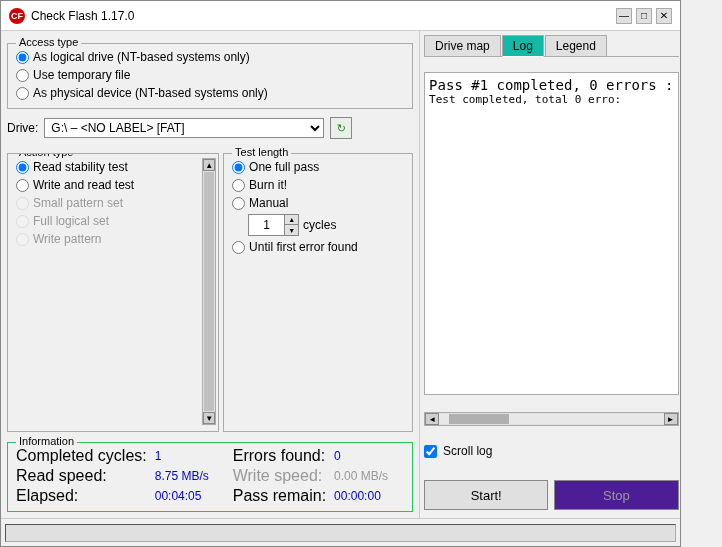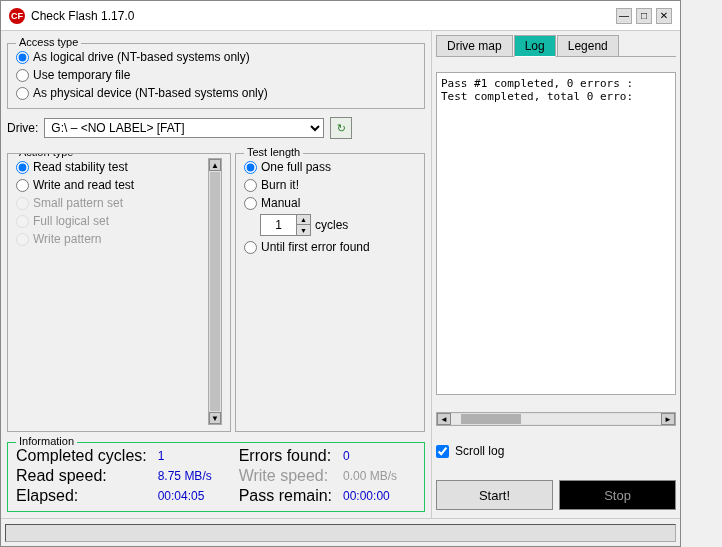--- a/index.html
+++ b/index.html
@@ -133,21 +133,21 @@
       color: #2a7a2a;
     }
     .bottom-panels {
       display: flex;
       gap: 4px;
       flex: 1;
     }
     .action-box {
       flex: 1;
       border: 1px solid #aaa;
-      padding: 4px 8px 6px 8px;
+      padding: 4px 2px 6px 8px;
       position: relative;
       margin-top: 6px;
       display: flex;
       flex-direction: column;
       overflow: hidden;
     }
     .action-box-label {
       position: absolute;
       top: -8px;
       left: 8px;
@@ -386,21 +386,21 @@
     .action-btn {
       flex: 1;
       height: 30px;
       font-size: 13px;
       cursor: pointer;
       border: 1px solid #888;
       background: #e0e0e0;
     }
     .action-btn.disabled {
       color: #999;
-      background: #000000;
+      background: #4c1d95;
       cursor: default;
     }
   </style>
 </head>
 <body>
 
 <div class="window">
 
   <div class="titlebar">
     <div class="titlebar-left">
@@ -535,21 +535,21 @@
 
     <div class="right-panel">
 
       <div class="tabs">
         <div class="tab">Drive map</div>
         <div class="tab active">Log</div>
         <div class="tab">Legend</div>
       </div>
 
       <div class="log-area">
-        <div style="font-family:monospace;font-size:11px;white-space:nowrap;">Pass #1 completed, 0 errors :</div>
+        <div style="font-family:monospace;font-size:14px;white-space:nowrap;">Pass #1 completed, 0 errors :</div>
         <div style="font-family:monospace;font-size:11px;white-space:nowrap;">Test completed, total 0 erro:</div>
       </div>
 
       <div class="log-scrollbar-h">
         <div class="scroll-left">◄</div>
         <div class="h-scroll-track">
           <div class="h-scroll-thumb"></div>
         </div>
         <div class="scroll-right">►</div>
       </div>

